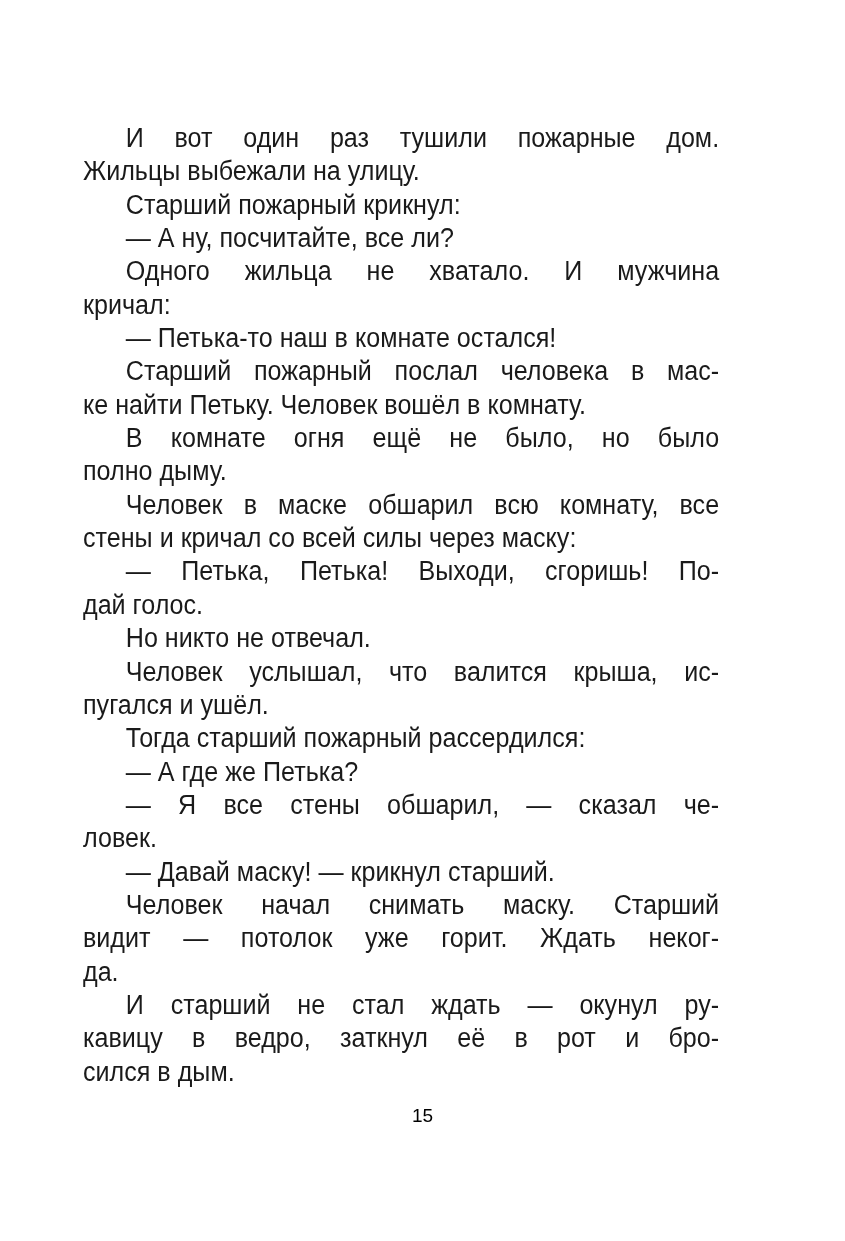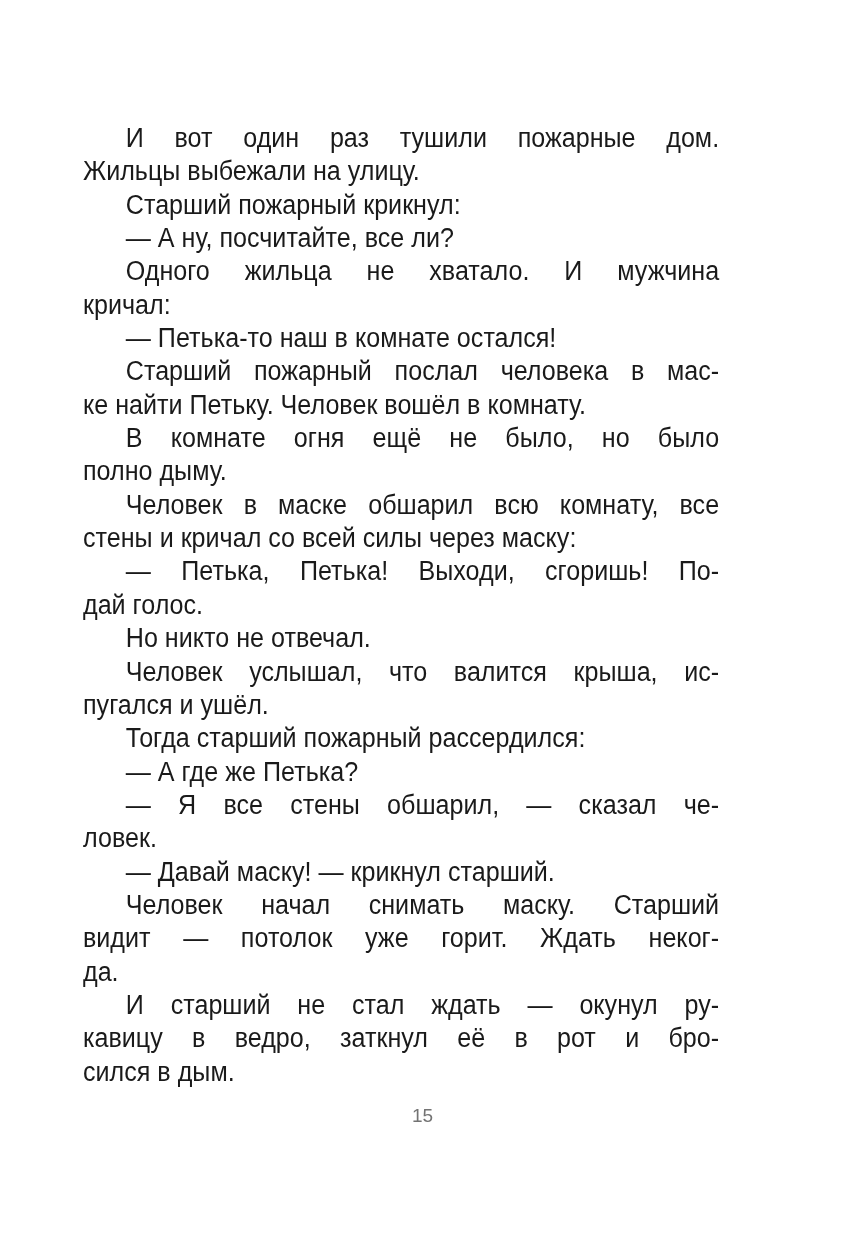--- a/index.html
+++ b/index.html
@@ -13,21 +13,21 @@
   .line {
     display: block; height: 33.35px; line-height: 33.35px;
     white-space: nowrap; text-align: justify; text-align-last: justify;
     width: 684px;
   }
   .line.indent { padding-left: 46px; width: 638px; }
   .line.last { text-align-last: left; }
   .page-number {
     position: absolute; left: 0; width: 845px; top: 1105px;
     text-align: center;
-    font-family: "Liberation Sans", sans-serif; font-size: 19px; color: #737373;
+    font-family: "Liberation Sans", sans-serif; font-size: 19px; color: #000000;
   }
 </style>
 </head>
 <body>
 
 <div class="page" id="text">
     <span class="line indent">И вот один раз тушили пожарные дом.</span>
     <span class="line last">Жильцы выбежали на улицу.</span>
     <span class="line indent last">Старший пожарный крикнул:</span>
     <span class="line indent last">— А ну, посчитайте, все ли?</span>

